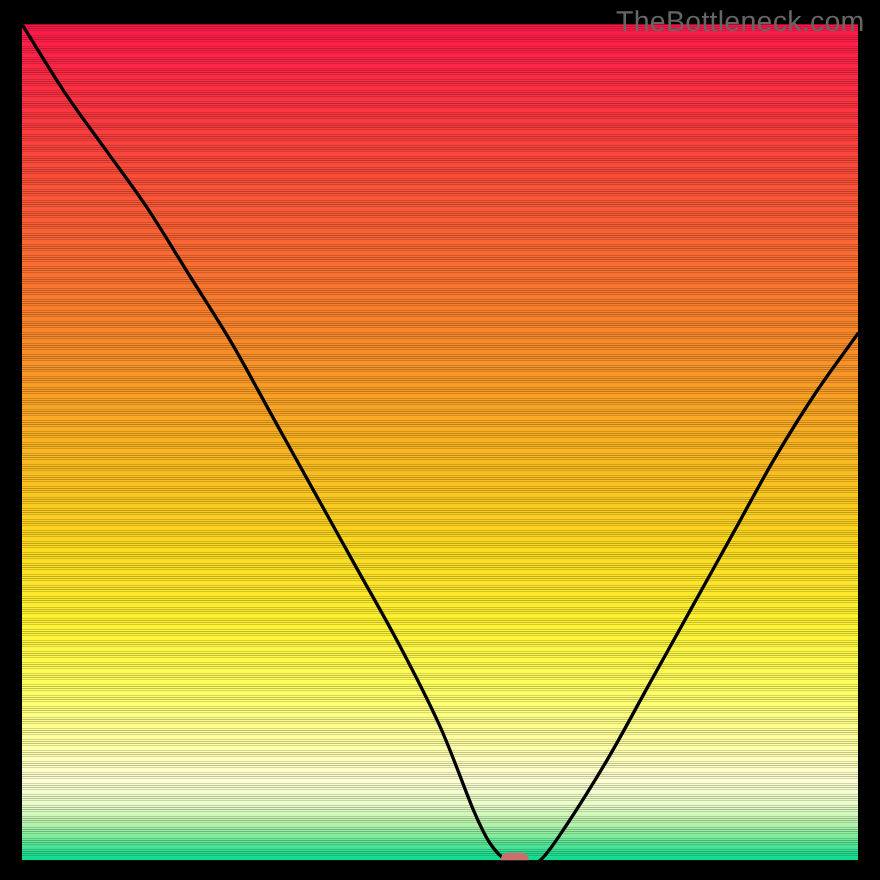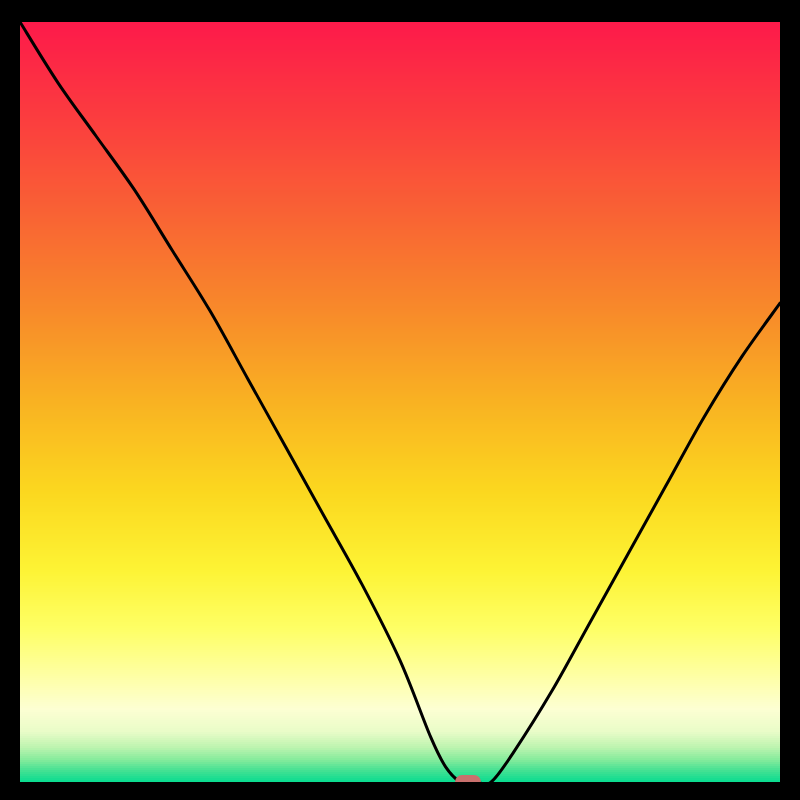--- a/index.html
+++ b/index.html
@@ -57,20 +57,21 @@
     height: 14px;
     border-radius: 7px;
     transform: translate(-50%, -50%);
   }
 </style>
 </head>
 <body>
 
 <div class="frame">
 
+  <div class="watermark">TheBottleneck.com</div>
 
   <div class="plot-area">
     <div class="gradient" id="gradient">
         <div style="height: 2px; background: rgb(253, 26, 74);"></div>
         <div style="height: 2px; background: rgb(253, 27, 74);"></div>
         <div style="height: 2px; background: rgb(253, 27, 74);"></div>
         <div style="height: 2px; background: rgb(253, 28, 73);"></div>
         <div style="height: 2px; background: rgb(253, 29, 73);"></div>
         <div style="height: 2px; background: rgb(253, 30, 73);"></div>
         <div style="height: 2px; background: rgb(253, 30, 73);"></div>

